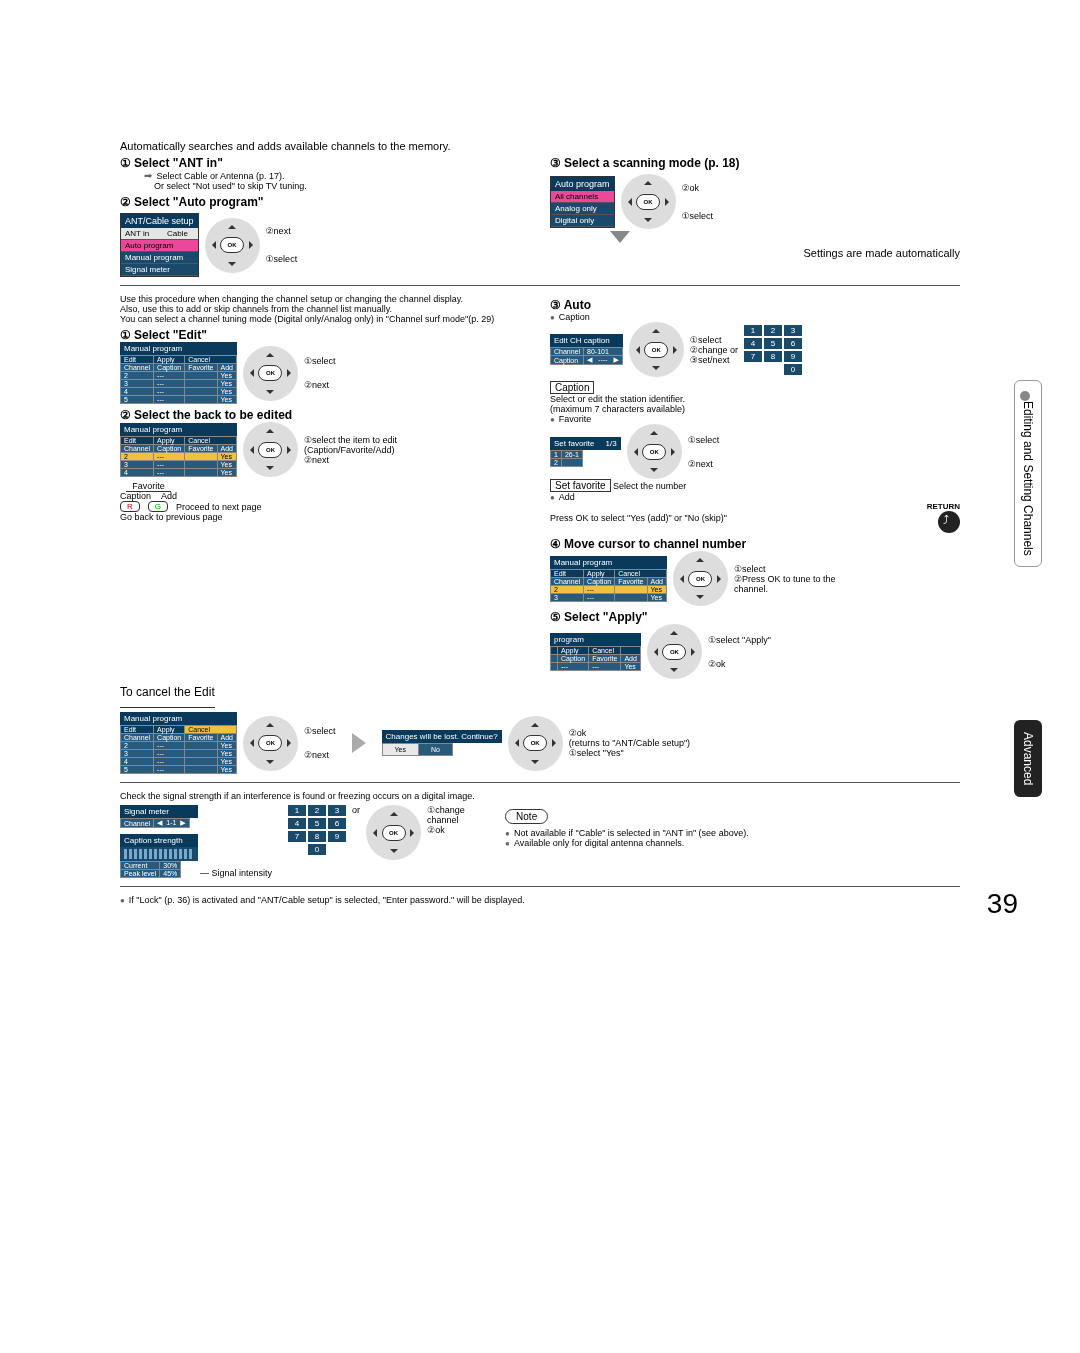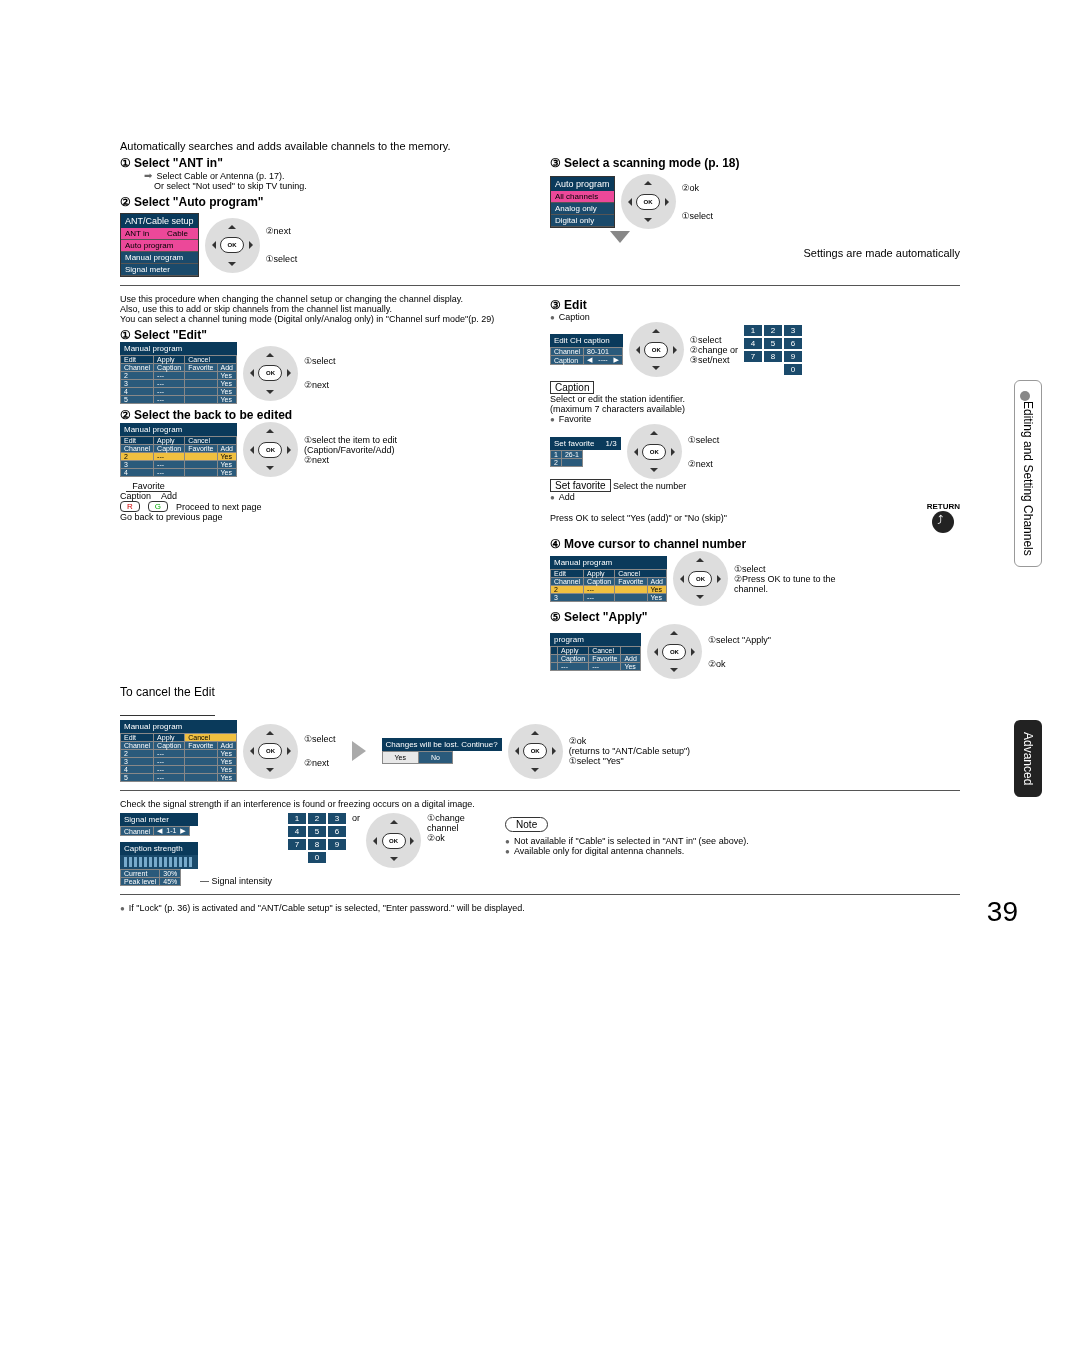--- a/index.html
+++ b/index.html
@@ -6,21 +6,21 @@
   body { font-family: Arial, sans-serif; font-size: 11px; background: #fff; color: #000; width: 1080px; }
   .page { width: 1080px; padding: 140px 120px 40px 120px; position: relative; }
   .two-col { display: flex; gap: 20px; }
   .col { flex: 1; }
   .step-title { font-size: 12px; font-weight: bold; margin-top: 4px; }
   .indent { margin-left: 20px; }
   .blue-header { background: #0a3a5b; color: #fff; font-size: 9px; padding: 2px 4px; }
   .menu-box { border: 1px solid #333; font-size: 9px; display: inline-block; vertical-align: top; }
   .menu-row { padding: 1px 4px; border-bottom: 1px solid #555; background: #1a4a6b; color: #fff; font-size: 8px; }
   .menu-row.light { background: #ec4899; color: #000; }
-  .menu-row.hilite { background: #ec4899; color: #000; }
+  .menu-row.hilite { background: #e5e5e5; color: #000; }
   .nav-pad { display: inline-block; width: 55px; height: 55px; background: #ddd; border-radius: 50%; position: relative; vertical-align: middle; }
   .nav-pad::before { content: ""; position: absolute; top: 50%; left: 50%; width: 22px; height: 14px; border: 1px solid #333; background: #fff; border-radius: 8px; transform: translate(-50%, -50%); }
   .nav-pad::after { content: "OK"; position: absolute; top: 50%; left: 50%; transform: translate(-50%, -50%); font-size: 6px; font-weight: bold; }
   .arrow-up, .arrow-down, .arrow-left, .arrow-right { position: absolute; width: 0; height: 0; border: 4px solid transparent; }
   .arrow-up { top: 3px; left: 50%; margin-left: -4px; border-bottom-color: #333; }
   .arrow-down { bottom: 3px; left: 50%; margin-left: -4px; border-top-color: #333; }
   .arrow-left { left: 3px; top: 50%; margin-top: -4px; border-right-color: #333; }
   .arrow-right { right: 3px; top: 50%; margin-top: -4px; border-left-color: #333; }
   hr.divider { border: none; border-top: 1px solid #555; margin: 8px 0; }
   .tab-side { position: absolute; right: 38px; top: 380px; writing-mode: vertical-rl; text-orientation: mixed; width: 28px; border: 1px solid #999; padding: 10px 4px; border-radius: 6px; font-size: 12px; background: #fff; display: flex; align-items: center; justify-content: center; }
@@ -43,21 +43,21 @@
   ul.bul { list-style: none; }
   ul.bul li::before { content: "●"; color: #666; font-size: 8px; margin-right: 4px; }
   .menu-table { border-collapse: collapse; font-size: 7px; }
   .menu-table td { border: 1px solid #888; padding: 0 3px; background: #2a5a7b; color: #fff; }
   .menu-table tr.hd td { background: #0a3a5b; }
   .menu-table tr.yl td { background: #f0c040; color: #000; }
   .big-arrow-down { display: inline-block; margin: 2px 0 2px 60px; }
   .big-arrow-down::before { content: ""; display: block; width: 0; height: 0; border-left: 10px solid transparent; border-right: 10px solid transparent; border-top: 12px solid #888; }
   .big-arrow-right { display: inline-block; vertical-align: middle; margin: 0 10px; }
   .big-arrow-right::before { content: ""; display: block; width: 0; height: 0; border-top: 10px solid transparent; border-bottom: 10px solid transparent; border-left: 14px solid #aaa; }
-  .section-underline { border-bottom: 1px solid #333; padding-bottom: 16px; display: inline-block; margin-top: 6px; font-size: 12px; }
+  .section-underline { border-bottom: 1px solid #333; padding-bottom: 8px; display: inline-block; margin-top: 6px; font-size: 12px; }
   .seg-bar { height: 10px; background: repeating-linear-gradient(90deg, #7ac 0 3px, #1a4a6b 3px 5px); display: inline-block; vertical-align: middle; }
   .dot { display: inline-block; width: 10px; height: 10px; background: #888; border-radius: 50%; margin-right: 6px; vertical-align: middle; }
 </style>
 </head>
 <body>
 
 <div class="page">
 
   
   <div class="tab-side">
@@ -254,21 +254,21 @@
 
       <div class="flex-row small">
         <span class="btn-rg r">R</span>
         <span class="btn-rg g">G</span>
         <span>Proceed to next page</span>
       </div>
       <div class="small">Go back to previous page</div>
     </div>
 
     <div class="col">
-      <div class="step-title">③ Edit</div>
+      <div class="step-title">③ Auto</div>
       <ul class="bul small">
           <li>Caption</li>
         </ul>
 
       <div class="flex-row">
         <div>
           <div class="blue-header tiny">Edit CH caption</div>
           <table class="menu-table">
             <tbody>
                 <tr>
@@ -346,21 +346,21 @@
           <div>②next</div>
         </div>
       </div>
       <div class="small"><span class="box-border">Set favorite</span> <span>Select the number</span></div>
 
       <ul class="bul small">
           <li>Add</li>
         </ul>
       <div class="flex-row small">
         <div style="flex:1"><span>Press OK to select "Yes (add)" or "No (skip)"</span></div>
-        <div style="text-align:center">
+        <div style="text-align:right">
           <div class="tiny" style="font-weight:bold">RETURN</div>
           <div class="return-btn"></div>
         </div>
       </div>
 
       <div class="step-title">④ Move cursor to channel number</div>
       <div class="flex-row">
         <div>
           <div class="blue-header tiny">Manual program</div>
           <table class="menu-table">

